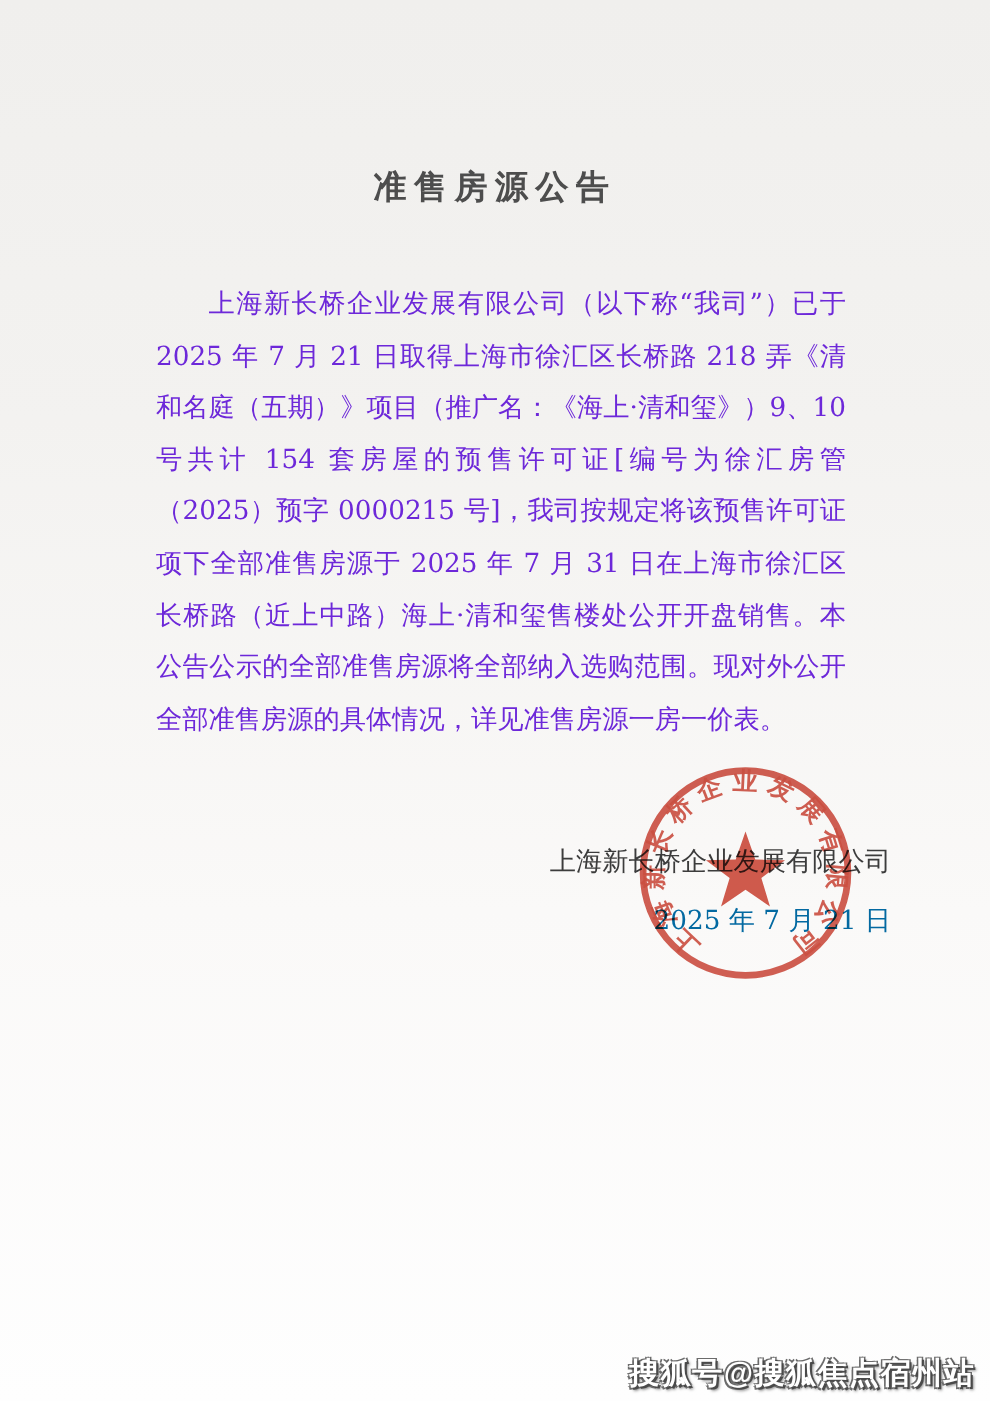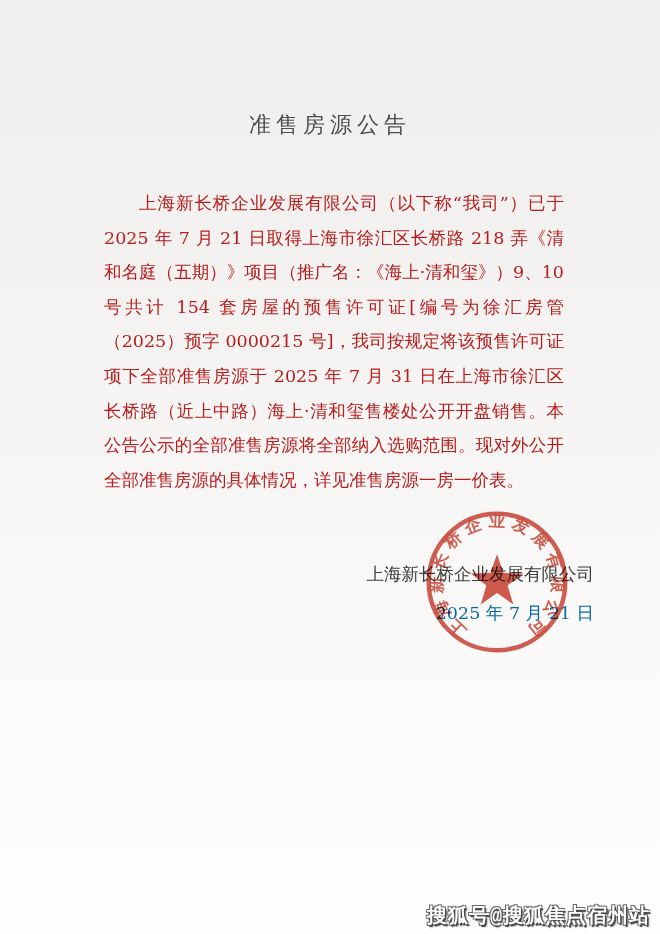--- a/index.html
+++ b/index.html
@@ -12,33 +12,33 @@
     color: #3c3c3c;
   }
   .doc-title {
     position: absolute;
     top: 110px;
     left: 0;
     width: 660px;
     text-align: center;
     font-size: 22px;
     letter-spacing: 5px;
-    font-weight: 400;
+    font-weight: 700;
     color: #4d4d4d;
   }
   .doc-body {
     position: absolute;
     top: 186px;
     left: 104px;
     width: 460px;
     font-size: 17.5px;
     line-height: 34.6px;
     text-align: justify;
     text-indent: 2em;
-    color: #b91c1c;
+    color: #6d28d9;
   }
   .sig-company {
     position: absolute;
     top: 562px;
     right: 66px;
     font-size: 17.5px;
     color: #3c3c3c;
     white-space: nowrap;
   }
   .sig-date {
@@ -56,21 +56,21 @@
     width: 160px;
     height: 160px;
     mix-blend-mode: multiply;
     opacity: 0.88;
     filter: blur(0.3px);
   }
   .watermark {
     position: absolute;
     top: 902px;
     right: 10px;
-    font-family: Liberation Mono, monospace;
+    font-family: Liberation Sans, sans-serif;
     font-size: 20px;
     font-weight: bold;
     letter-spacing: 1px;
     color: #ffffff;
     text-shadow:
       1.5px 1.5px 0 #4a4a4a,
       -1px -1px 0 #6b6b6b,
       1px -1px 0 #6b6b6b,
       -1px 1px 0 #6b6b6b,
       2px 2px 2px rgba(40,40,40,0.6);

